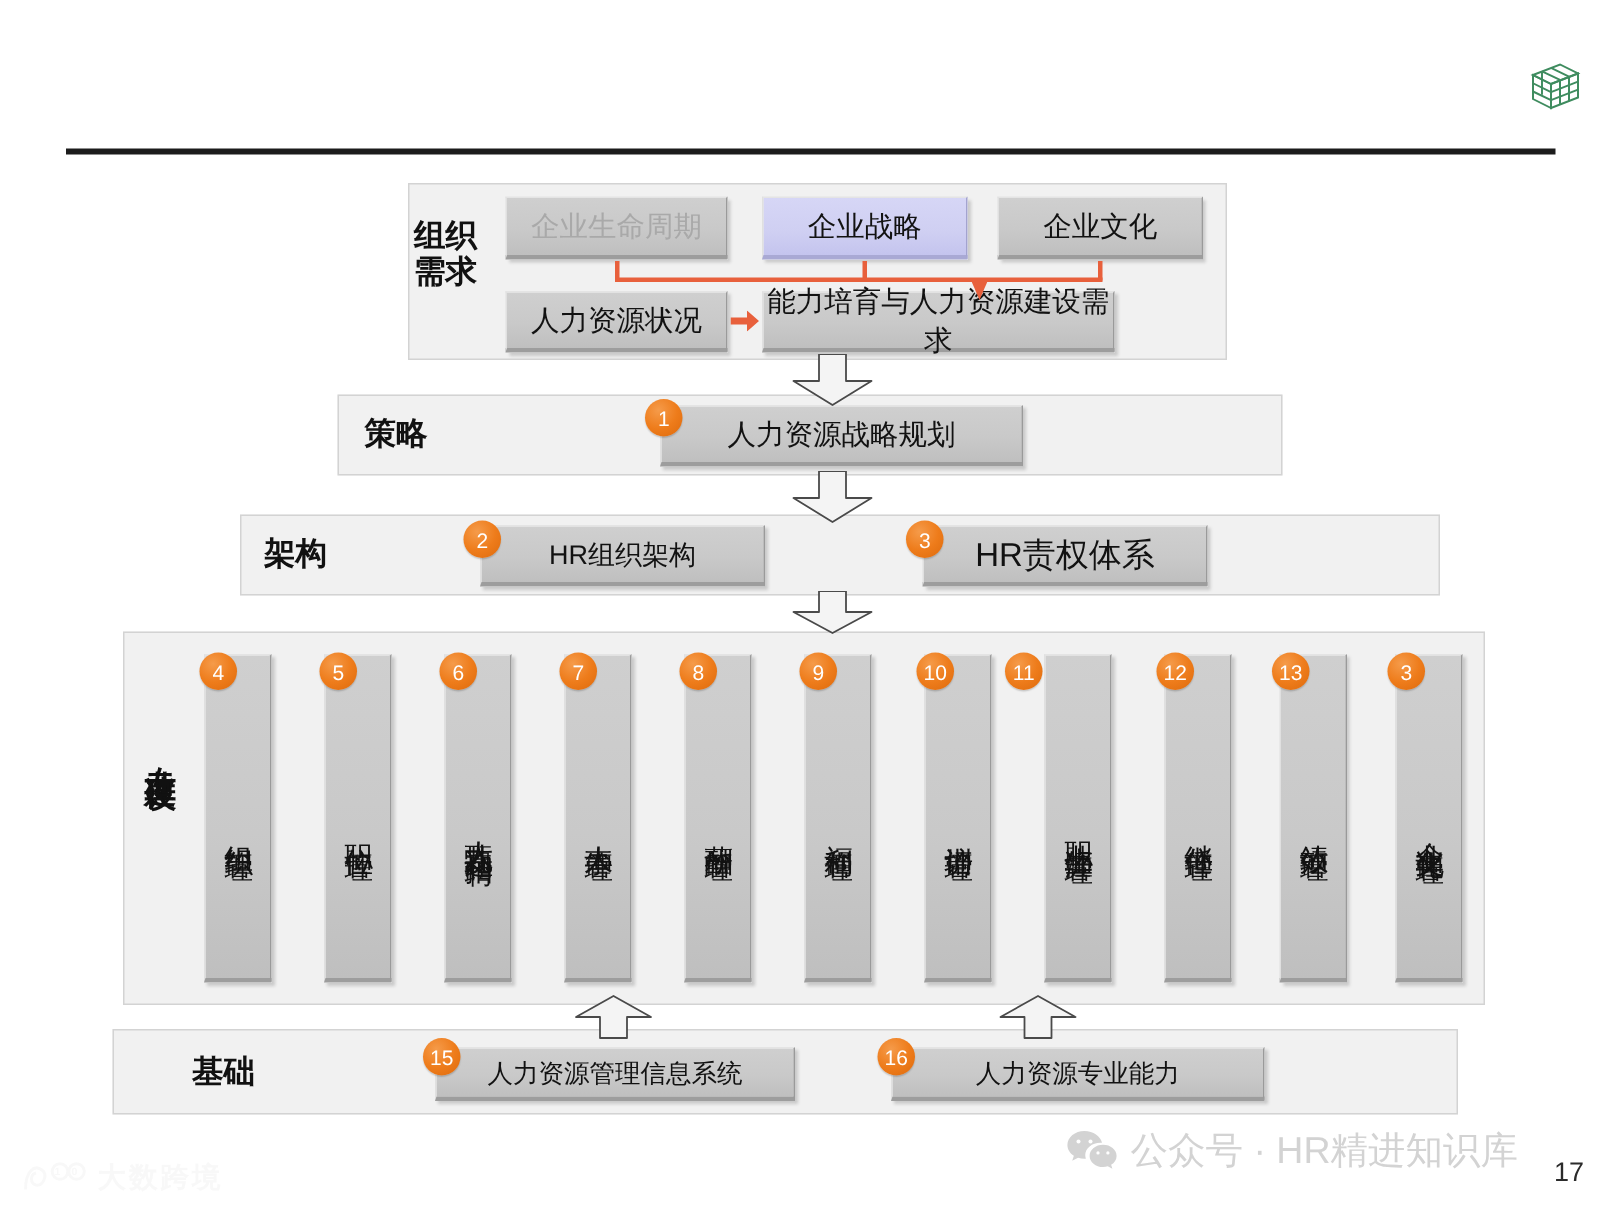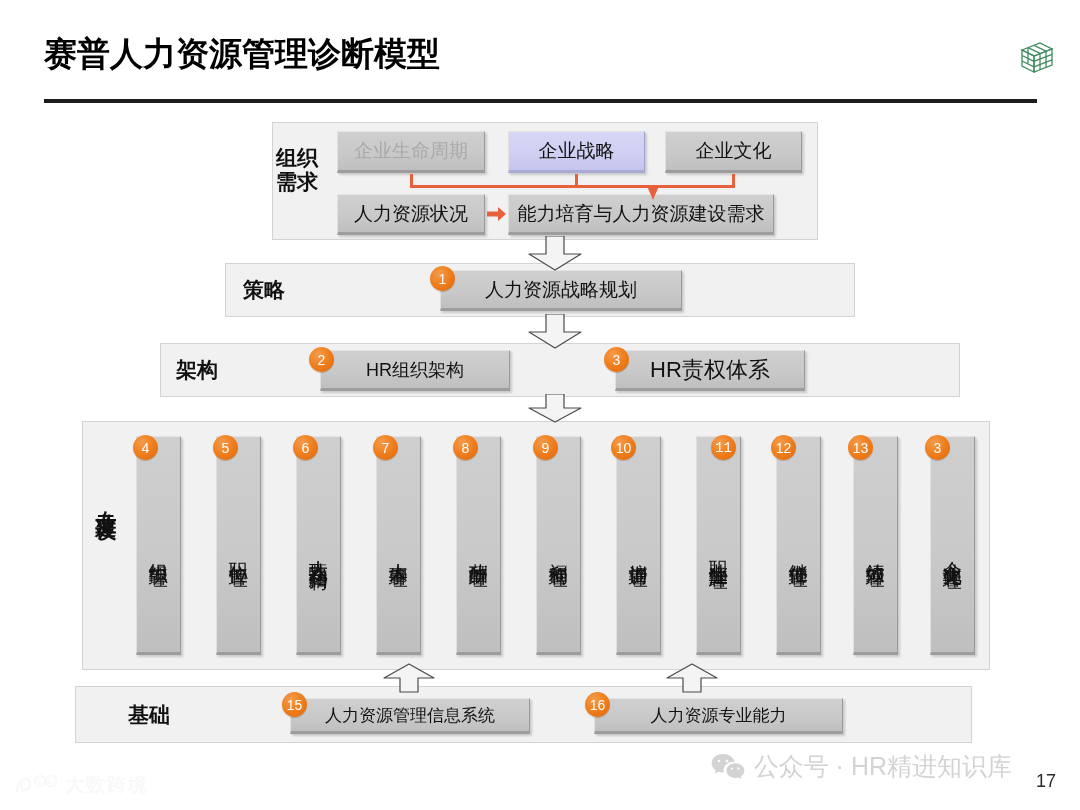--- a/index.html
+++ b/index.html
@@ -196,21 +196,20 @@
     font-weight: bold;
     color: #f4f4f4;
     letter-spacing: 2px;
     white-space: nowrap;
   }
 </style>
 </head>
 <body>
 
 <div id="slide-header">
-  <div id="page-title">赛普人力资源管理诊断模型</div>
 
   <div id="brand-logo">
     <svg id="brand-mark" viewBox="0 0 34 33">
       <g fill="none" stroke="#3f8c5f" stroke-width="1.3">
         <path d="M2 9 L20 2 L32 8 L14 15 Z"></path>
         <path d="M2 9 L2 25 L14 31 L14 15 Z"></path>
         <path d="M14 15 L32 8 L32 24 L14 31 Z"></path>
         <path d="M8 6.6 L20 12.3 M14 4.3 L26 10.1"></path>
         <path d="M2 14.5 L14 20.4 M2 20 L14 25.8"></path>
         <path d="M14 20.4 L32 13.4 M14 25.8 L32 18.8"></path>
@@ -229,21 +228,21 @@
 需求</div>
 
 <div class="gbox dim" style="left:337px; top:131px; width:148px; height:42px;">企业生命周期</div>
 
 <div class="gbox hl" style="left:508px; top:131px; width:137px; height:42px;">企业战略</div>
 
 <div class="gbox" style="left:665px; top:131px; width:137px; height:42px;">企业文化</div>
 
 <div class="gbox" style="left:337px; top:194px; width:148px; height:41px;">人力资源状况</div>
 
-<div class="gbox" style="left:508px; top:194px; width:266px; height:41px;">能力培育与人力资源建设需求</div>
+<div class="gbox" style="left:508px; top:194px; width:235px; height:41px;">能力培育与人力资源建设需求</div>
 
 <div class="oline" style="left:410px; top:174px; width:3px; height:13px;"></div>
 <div class="oline" style="left:575px; top:174px; width:3px; height:13px;"></div>
 <div class="oline" style="left:732px; top:174px; width:3px; height:13px;"></div>
 <div class="oline" style="left:410px; top:185px; width:325px; height:3px;"></div>
 <svg class="oarrow" style="left:645px; top:186px;" width="16" height="15" viewBox="0 0 16 15">
   <path d="M2 0 H14 L8 14 Z" fill="#e8603c"></path>
 </svg>
 <svg class="oarrow" style="left:487px; top:207px;" width="20" height="14" viewBox="0 0 20 14">
   <path d="M0 4.6 H11 V0 L19 7 L11 14 V9.4 H0 Z" fill="#e8603c"></path>
@@ -294,21 +293,21 @@
 <div class="gbox vert" style="left:456px; top:436px; width:45px; height:219px;">薪酬管理</div>
 <div class="badge" style="left:453px; top:435px;">8</div>
 
 <div class="gbox vert" style="left:536px; top:436px; width:45px; height:219px;">福利管理</div>
 <div class="badge" style="left:533px; top:435px;">9</div>
 
 <div class="gbox vert" style="left:616px; top:436px; width:45px; height:219px;">培训管理</div>
 <div class="badge" style="left:611px; top:435px;">10</div>
 
 <div class="gbox vert" style="left:696px; top:436px; width:45px; height:219px;">职业生涯管理</div>
-<div class="badge" style="left:711px; top:435px;font-family:Liberation Mono, monospace;">11</div>
+<div class="badge" style="left:670px; top:435px;">11</div>
 
 <div class="gbox vert" style="left:776px; top:436px; width:45px; height:219px;">继任管理</div>
 <div class="badge" style="left:771px; top:435px;">12</div>
 
 <div class="gbox vert" style="left:853px; top:436px; width:45px; height:219px;">绩效管理</div>
 <div class="badge" style="left:848px; top:435px;">13</div>
 
 <div class="gbox vert" style="left:930px; top:436px; width:45px; height:219px;">企业文化管理</div>
 <div class="badge" style="left:925px; top:435px;">3</div>
 

